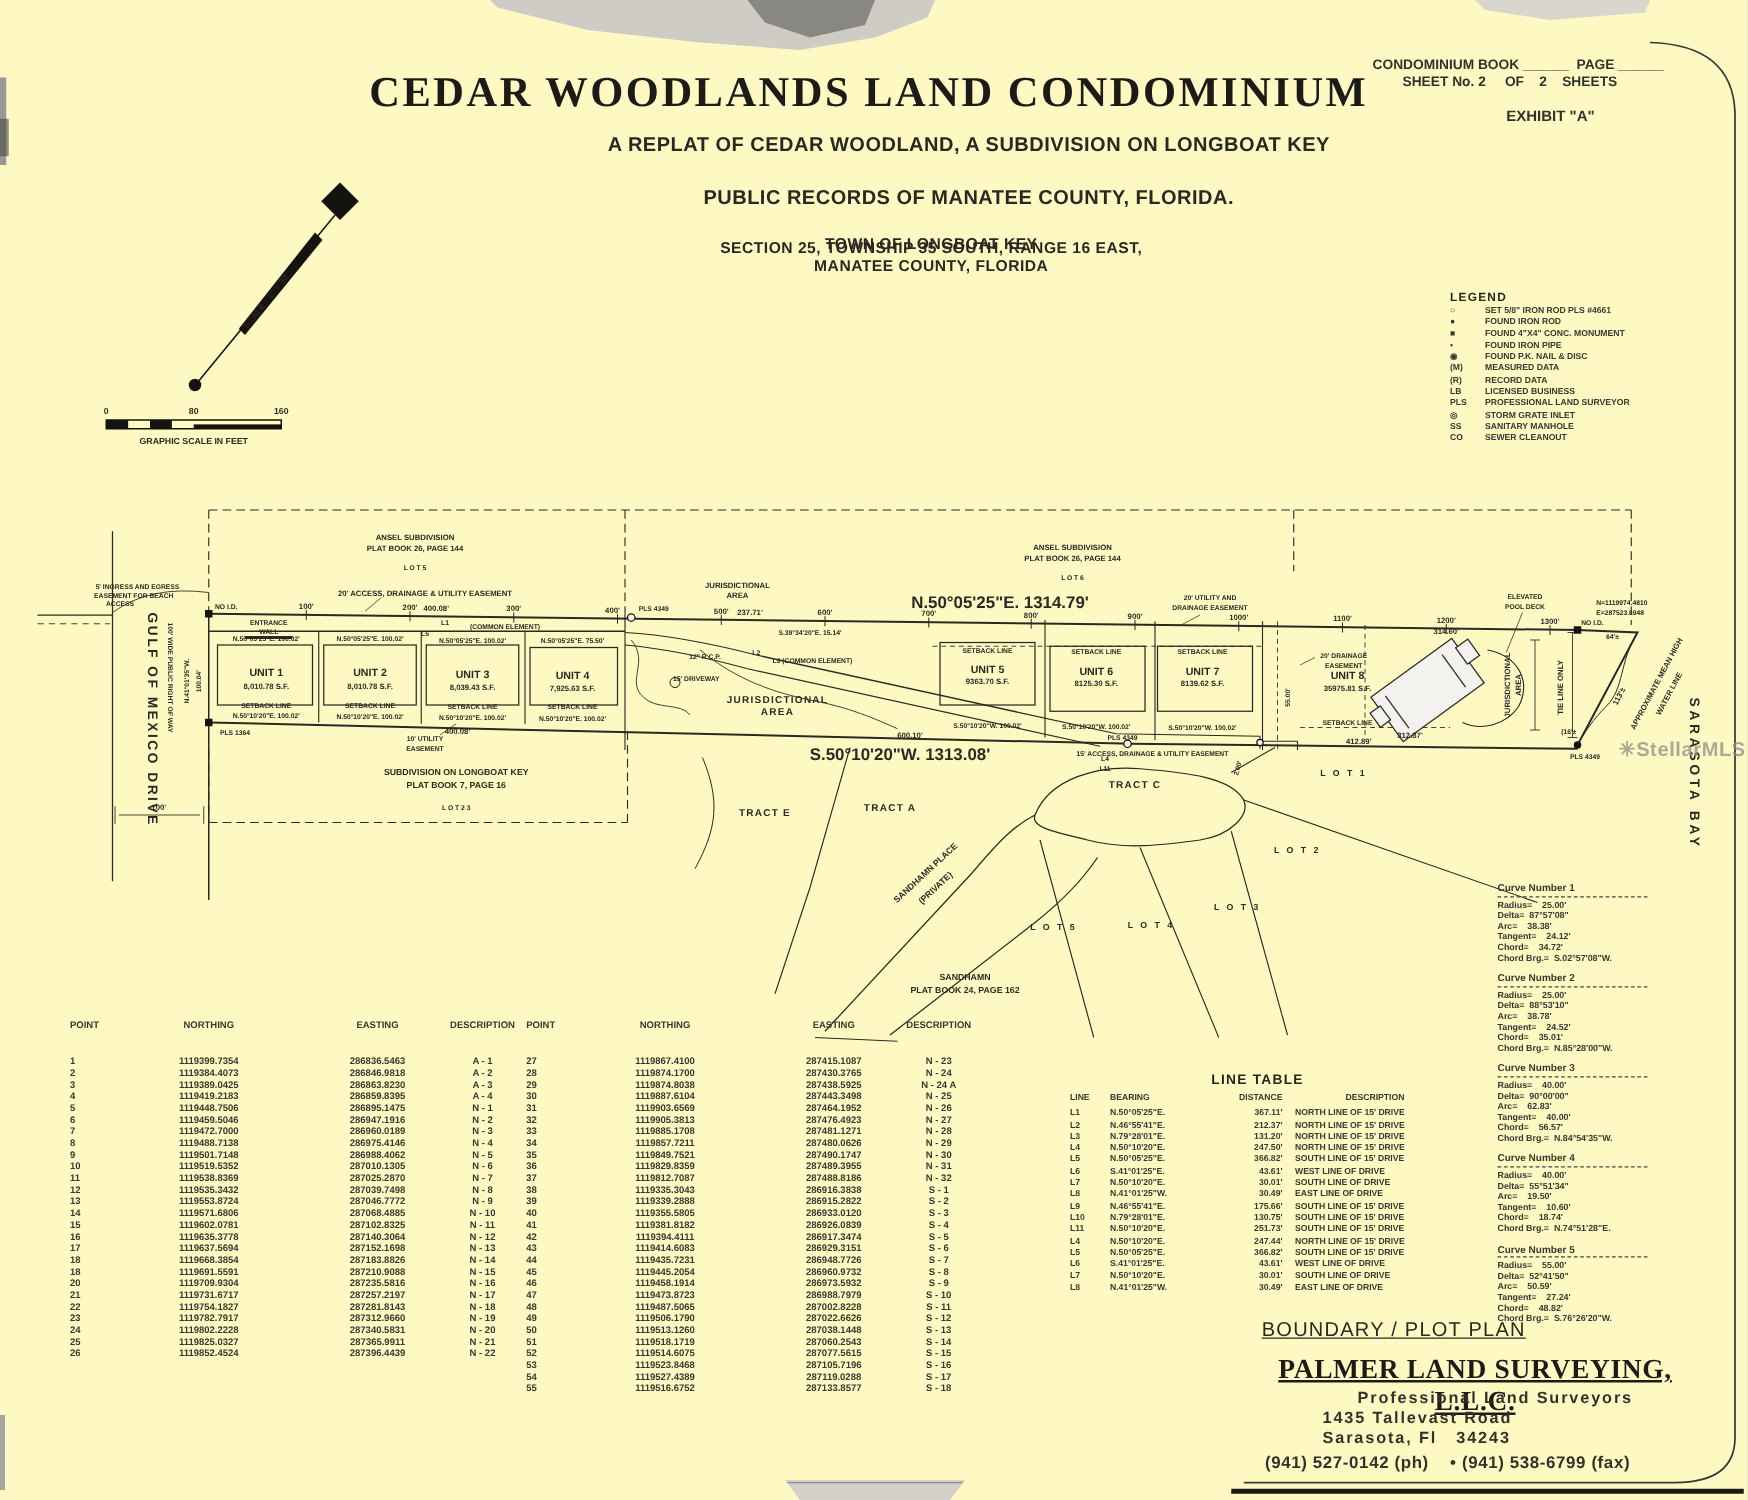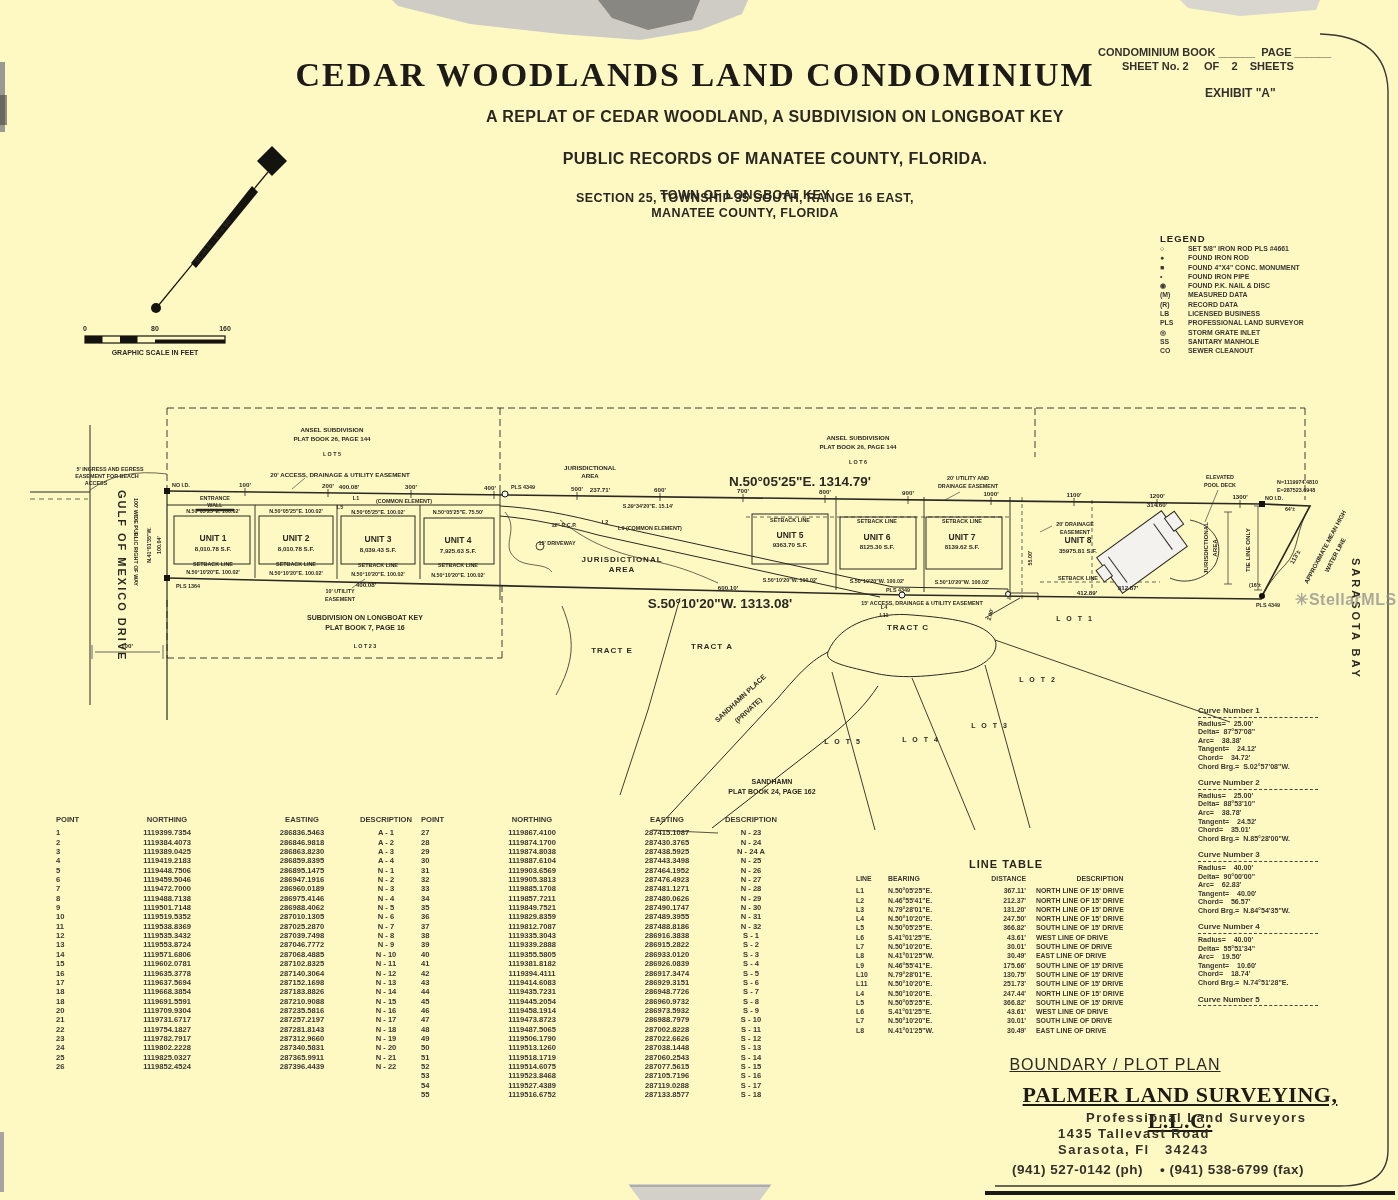--- a/index.html
+++ b/index.html
@@ -15,21 +15,21 @@
   
   .hdr{font-size:11px;font-weight:bold;color:#33312b;}
   
   .legend .trow{display:grid;grid-template-columns:28px auto;font-size:6.9px;line-height:9.3px;font-weight:bold;color:#3a3731;}
   .legend-title{font-size:9.5px;font-weight:bold;letter-spacing:1px;}
   
   .ptable .trow{display:grid;grid-template-columns:38px 158px 112px 56px;height:9.35px;line-height:9.35px;
                 font-size:7.6px;font-weight:bold;color:#3a3731;}
   .ptable .tcell{text-align:center;overflow:hidden;}
   .ptable .tcell:first-child{text-align:left;padding-left:6px;}
-  .ptable .thead{margin-bottom:4px;}
+  .ptable .thead{margin-bottom:20px;}
   
   .ltable .trow{display:grid;grid-template-columns:32px 84px 64px 128px;height:9.3px;line-height:9.3px;
                 font-size:6.9px;font-weight:bold;color:#3a3731;}
   .ltable .tcell{text-align:left;}
   .ltable .tcell:nth-child(3){text-align:right;padding-right:10px;}
   .ltable-title{font-size:11px;font-weight:bold;letter-spacing:1px;}
   
   .cblock{margin-bottom:8px;font-size:7.1px;font-weight:bold;line-height:8.6px;color:#3a3731;}
   .cblock .ctitle{font-size:8px;margin-bottom:1px;}
   .cblock .sep{border-top:1.3px dashed #4a463f;width:120px;margin:1px 0 2px 0;}
@@ -883,20 +883,28 @@
           <div class="trow"><span class="tcell">Delta=  55°51'34"</span></div>
           <div class="trow"><span class="tcell">Arc=    19.50'</span></div>
           <div class="trow"><span class="tcell">Tangent=    10.60'</span></div>
           <div class="trow"><span class="tcell">Chord=    18.74'</span></div>
           <div class="trow"><span class="tcell">Chord Brg.=  N.74°51'28"E.</span></div>
         </div>
     </div>
     <div class="cblock">
       <div class="ctitle">Curve Number 5</div>
       <div class="sep"></div>
+      <div>
+          <div class="trow"><span class="tcell">Radius=    55.00'</span></div>
+          <div class="trow"><span class="tcell">Delta=  52°41'50"</span></div>
+          <div class="trow"><span class="tcell">Arc=    50.59'</span></div>
+          <div class="trow"><span class="tcell">Tangent=    27.24'</span></div>
+          <div class="trow"><span class="tcell">Chord=    48.82'</span></div>
+          <div class="trow"><span class="tcell">Chord Brg.=  S.76°26'20"W.</span></div>
+        </div>
     </div>
   </div>
 
   <div class="abs ctr plan-type" style="left:985px;top:1056px;width:260px;">BOUNDARY / PLOT PLAN</div>
   <div class="abs ctr firm" style="left:1000px;top:1082px;width:360px;">PALMER LAND SURVEYING, L.L.C.</div>
   <div class="abs addr" style="left:1058px;top:1110px;padding-left:28px;">Professional Land Surveyors</div>
   <div class="abs addr" style="left:1058px;top:1126px;">1435 Tallevast Road</div>
   <div class="abs addr pre" style="left:1058px;top:1142px;">Sarasota, Fl   34243</div>
   <div class="abs phone pre" style="left:1012px;top:1162px;">(941) 527-0142 (ph)    • (941) 538-6799 (fax)</div>
 

